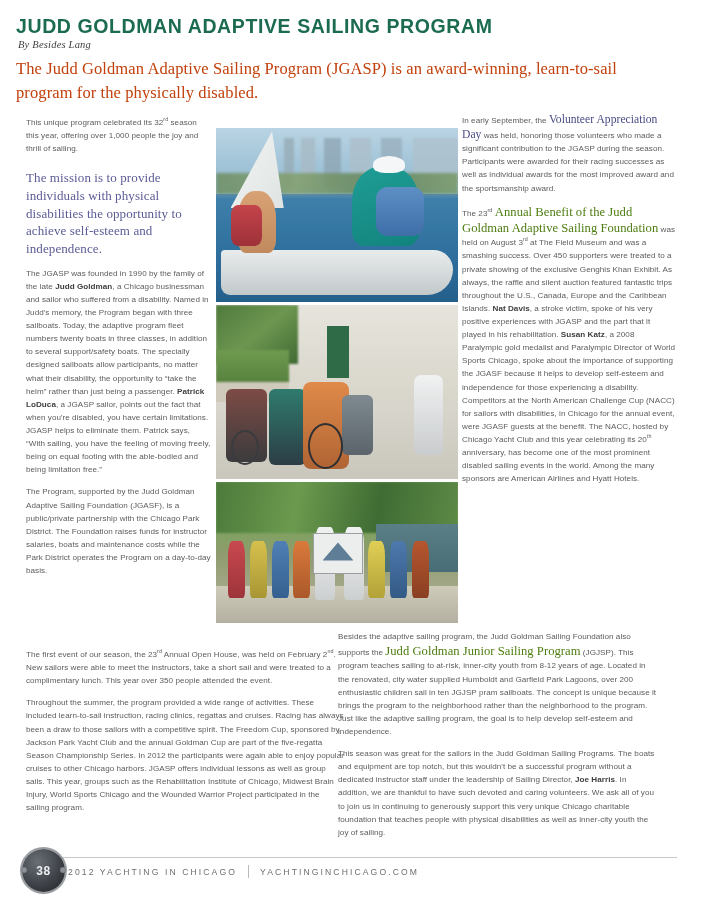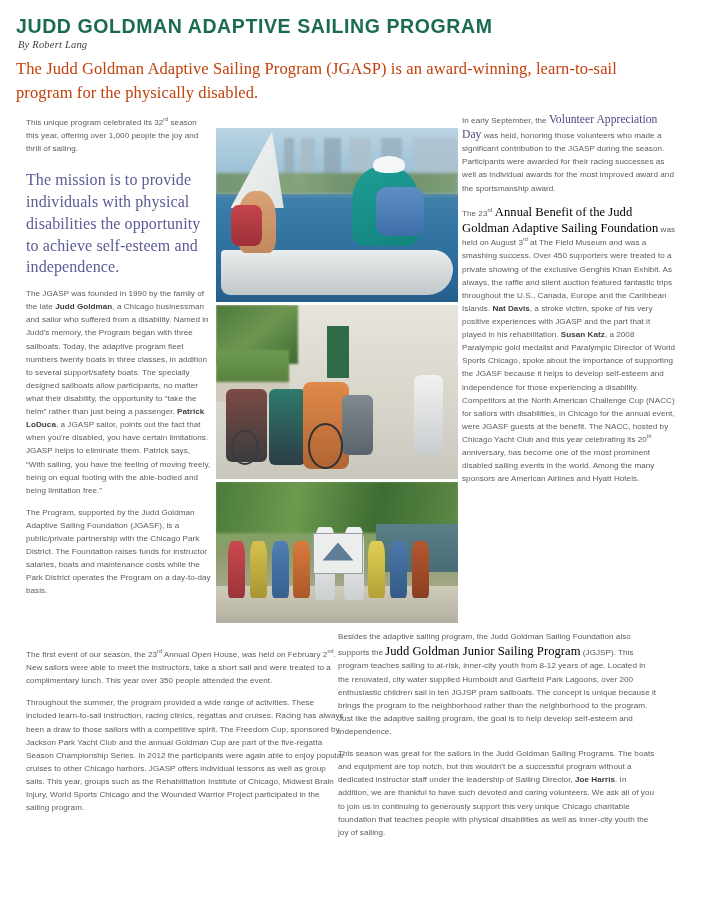--- a/index.html
+++ b/index.html
@@ -37,26 +37,26 @@
     font-size:8.1px; line-height:1.62;
     color:#5b5c5e; text-align:left;
     letter-spacing:0.04px;
   }
   b, .nm { font-weight:bold; color:#3d3e40; }
   sup { font-size:5.4px; vertical-align:super; line-height:0; }
 
   
   .pull {
     font-family:"Liberation Serif", serif;
-    color:#5b5b96; font-size:16px; line-height:1.36;
+    color:#5b5b96; font-size:13px; line-height:1.36;
     display:block; margin:14px 0 9px 0; letter-spacing:0.1px;
   }
   .accent {
     font-family:"Liberation Serif", serif;
-    color:#000000; font-size:12.6px; line-height:1.3;
+    color:#4d7c0f; font-size:12.6px; line-height:1.3;
   }
   .accent-sm {
     font-family:"Liberation Serif", serif;
     color:#4a4a85; font-size:11.6px; line-height:1.3;
   }
 
   
   .col-left  { position:absolute; left:26px;  top:116px; width:185px; }
   .col-right { position:absolute; left:462px; top:112px; width:214px; }
 
@@ -182,21 +182,21 @@
   }
   .divider { display:inline-block; width:1px; height:13px; background:#b9babb; }
 </style>
 </head>
 <body>
 
 <div class="page">
 
   <div class="masthead">
     <h1 class="title">JUDD GOLDMAN ADAPTIVE SAILING PROGRAM</h1>
-    <div class="byline">By Robert Lang</div>
+    <div class="byline">By Besides Lang</div>
     <div class="deck">The Judd Goldman Adaptive Sailing Program (JGASP) is an award-winning, learn-to-sail program for the physically disabled.</div>
   </div>
 
   <div class="col col-left">
     <p>
       <span>This unique program celebrated its 32</span><sup>rd</sup><span> season this year, offering over 1,000 people the joy and thrill of sailing.</span>
     </p>
     <span class="pull">The mission is to provide individuals with physical disabilities the opportunity to achieve self-esteem and independence.</span>
     <p>
       <span>The JGASP was founded in 1990 by the family of the late </span><b class="nm">Judd Goldman</b><span>, a Chicago businessman and sailor who suffered from a disability. Named in Judd's memory, the Program began with three sailboats. Today, the adaptive program fleet numbers twenty boats in three classes, in addition to several support/safety boats. The specially designed sailboats allow participants, no matter what their disability, the opportunity to “take the helm” rather than just being a passenger. </span><b class="nm">Patrick LoDuca</b><span>, a JGASP sailor, points out the fact that when you're disabled, you have certain limitations. JGASP helps to eliminate them. Patrick says, “With sailing, you have the feeling of moving freely, being on equal footing with the able-bodied and being limitation free.”</span>
@@ -267,14 +267,25 @@
 
   <div class="wide wide-right">
     <p>
       <span>Besides the adaptive sailing program, the Judd Goldman Sailing Foundation also supports the </span><span class="accent">Judd Goldman Junior Sailing Program</span><span> (JGJSP). This program teaches sailing to at-risk, inner-city youth from 8-12 years of age. Located in the renovated, city water supplied Humboldt and Garfield Park Lagoons, over 200 enthusiastic children sail in ten JGJSP pram sailboats. The concept is unique because it brings the program to the neighborhood rather than the neighborhood to the program. Just like the adaptive sailing program, the goal is to help develop self-esteem and independence.</span>
     </p>
     <p>
       <span>This season was great for the sailors in the Judd Goldman Sailing Programs. The boats and equipment are top notch, but this wouldn't be a successful program without a dedicated instructor staff under the leadership of Sailing Director, </span><b class="nm">Joe Harris</b><span>. In addition, we are thankful to have such devoted and caring volunteers. We ask all of you to join us in continuing to generously support this very unique Chicago charitable foundation that teaches people with physical disabilities as well as inner-city youth the joy of sailing.</span>
     </p>
   </div>
 
+  <div class="footer">
+    <div class="footer-rule"></div>
+    <div class="porthole">
+      <span class="pagenum">38</span>
+    </div>
+    <div class="footer-text">
+      <span>2012 YACHTING IN CHICAGO</span>
+      <span class="divider"></span>
+      <span>YACHTINGINCHICAGO.COM</span>
+    </div>
+  </div>
 
 </div>
 
 </body></html>

